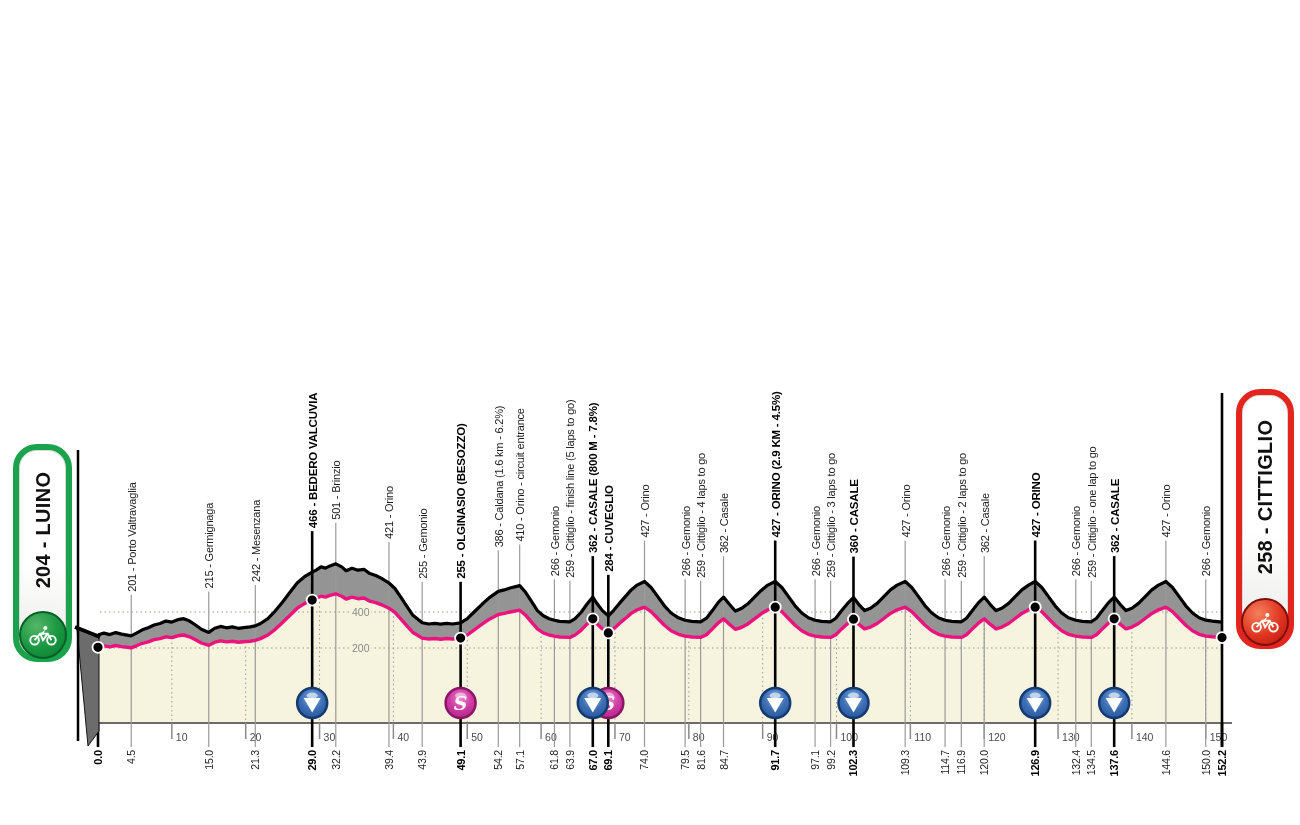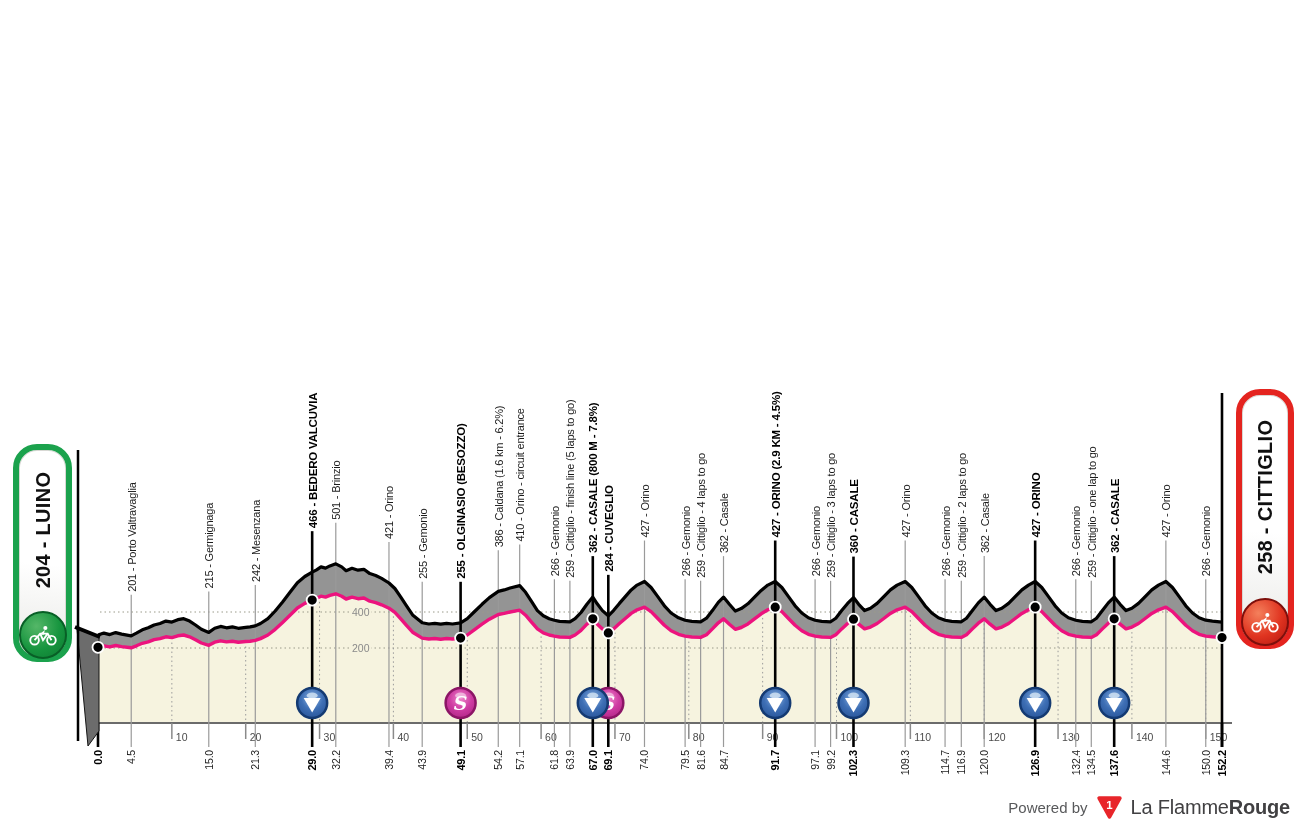--- a/index.html
+++ b/index.html
@@ -293,22 +293,14 @@
           <path d="M7 16 L13 9 L21 9 L25 16 M13 9 L16 16 L21 9"></path>
         </g>
         <g fill="#fff">
           <circle cx="18.5" cy="3" r="2.2"></circle>
           <path d="M18 5 L13 9 L16.5 10.5 Z"></path>
         </g>
       </svg>
     </div>
   </div>
 
-  <div class="footer">
-    <span class="powered">Powered by</span>
-    <svg class="lfr-logo" viewBox="0 0 26 24">
-      <path d="M3 3 H23 L13 21 Z" fill="#e8252a" stroke="#e8252a" stroke-width="3.5" stroke-linejoin="round"></path>
-      <text x="13" y="13" text-anchor="middle" font-size="11" font-weight="bold" fill="#fff">1</text>
-    </svg>
-    <span class="brand"><span>La Flamme</span><b>Rouge</b></span>
-  </div>
 
 </div>
 
 </body></html>

